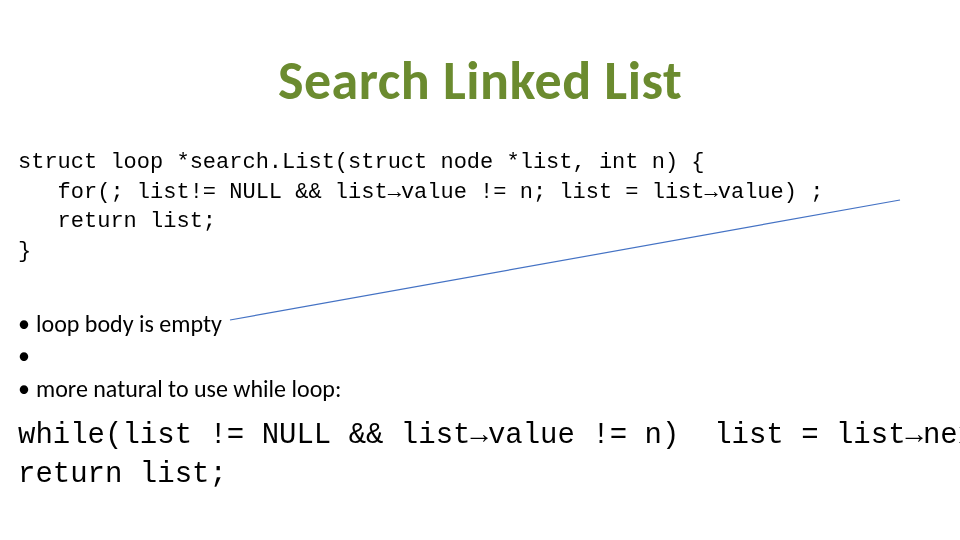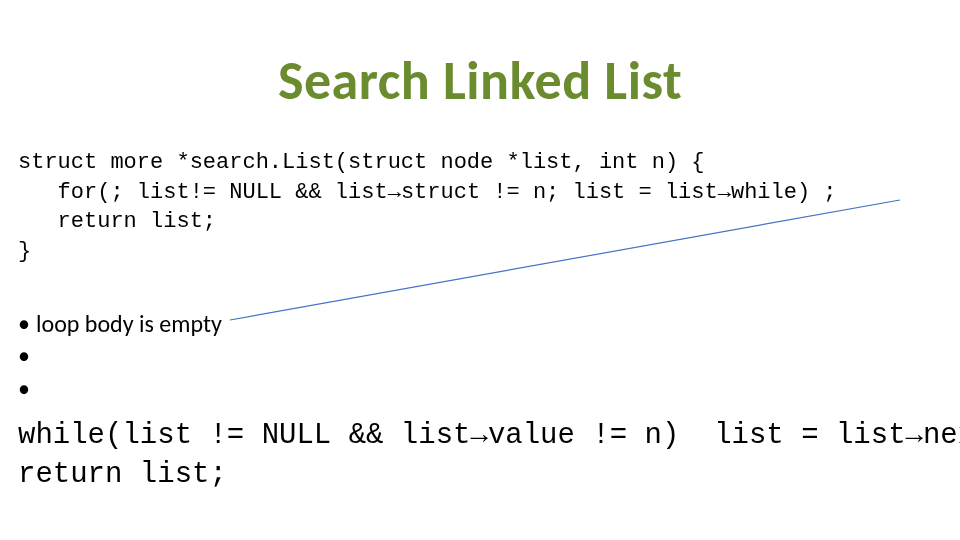--- a/index.html
+++ b/index.html
@@ -79,35 +79,36 @@
     pointer-events: none;
   }
 </style>
 </head>
 <body>
 
 <div class="slide">
 
   <div class="title">Search Linked List</div>
 
-  <div class="code-block"><span>struct more *search.List(struct node *list, int n) {</span>
-<span>   for(; list!= NULL &amp;&amp; list</span><span>→</span><span>struct != n; list = list</span><span>→</span><span>while) ;</span>
+  <div class="code-block"><span>struct loop *search.List(struct node *list, int n) {</span>
+<span>   for(; list!= NULL &amp;&amp; list</span><span>→</span><span>value != n; list = list</span><span>→</span><span>value) ;</span>
 <span>   return list;</span>
 <span>}</span></div>
 
   <div class="bullets">
     <div class="row">
       <span class="dot">•</span>
       <span>loop body is empty</span>
     </div>
     <div class="row">
       <span class="dot">•</span>
     </div>
     <div class="row">
       <span class="dot">•</span>
+      <span>more natural to use while loop:</span>
     </div>
   </div>
 
   <div class="code-block2"><span>while(list != NULL &amp;&amp; list</span><span>→</span><span>value != n)  list = list</span><span>→</span><span>next;</span>
 <span>return list;</span></div>
 
   <svg class="arrow">
     <line x1="230" y1="320" x2="900" y2="200" stroke="#4472C4" stroke-width="1.2"></line>
   </svg>
 

